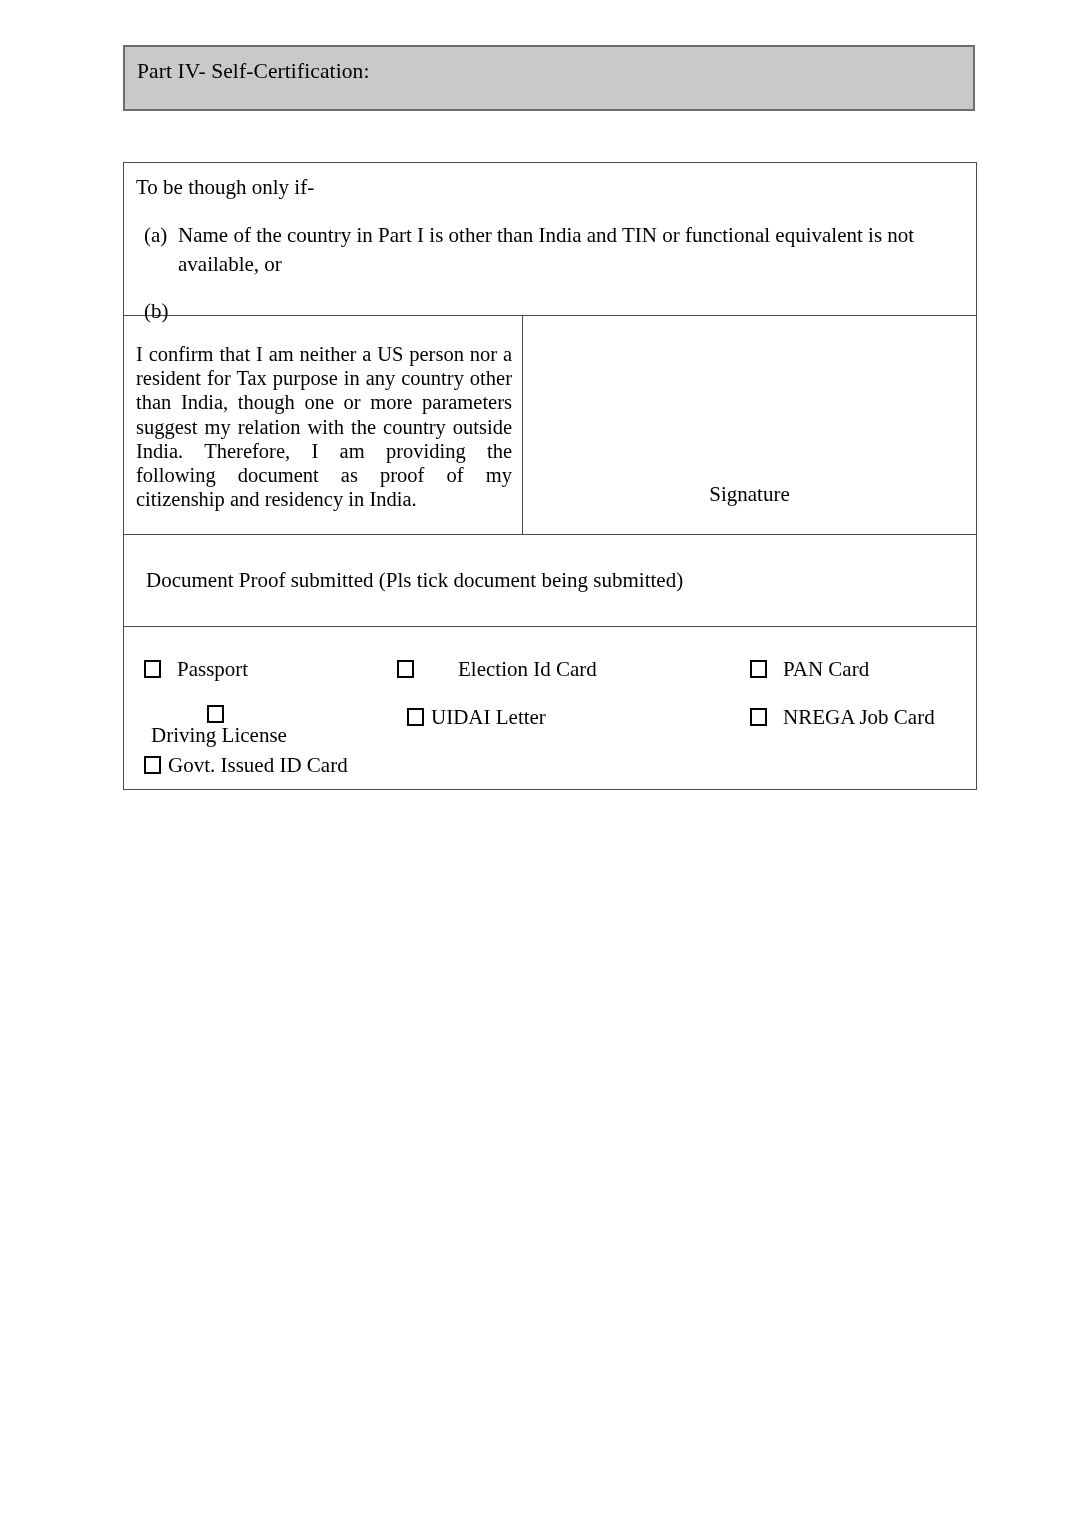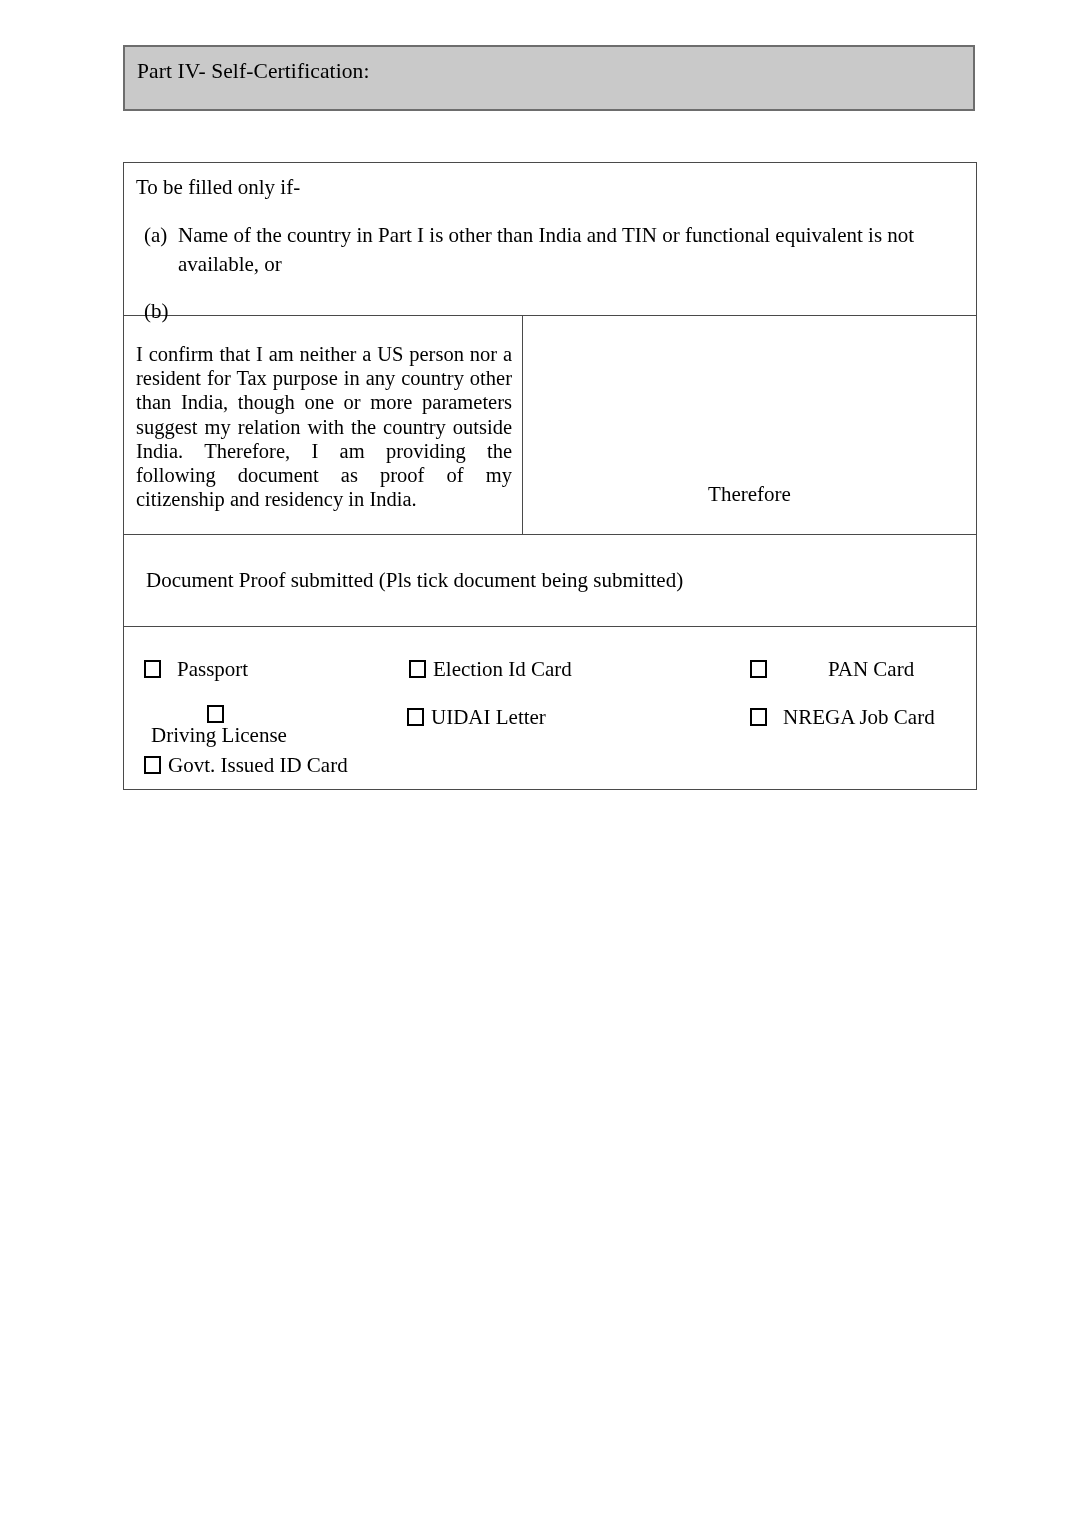--- a/index.html
+++ b/index.html
@@ -167,58 +167,58 @@
 
 <div class="page">
 
   <div class="part-banner">
     <div class="part-banner-text">Part IV- Self-Certification:</div>
   </div>
 
   <div class="form-table">
 
     <div class="row-conditions">
-      <p class="cond-lead">To be filled only if-</p>
+      <p class="cond-lead">To be though only if-</p>
 
       <div class="cond-item">
         <span class="cond-marker">(a)</span>
         <span>Name of the country in Part I is other than India and TIN or functional equivalent is not available, or</span>
       </div>
 
       <div class="cond-item">
         <span class="cond-marker">(b)</span>
       </div>
     </div>
 
     <div class="row-declaration">
       <div class="cell-declaration">
         <p class="declaration-text">I confirm that I am neither a US person nor a resident for Tax purpose in any country other than India, though one or more parameters suggest my relation with the country outside India. Therefore, I am providing the following document as proof of my citizenship and residency in India.</p>
       </div>
       <div class="cell-signature">
-        <div class="signature-label">Therefore</div>
+        <div class="signature-label">Signature</div>
       </div>
     </div>
 
     <div class="row-proof-heading">
       <p class="proof-heading-text">Document Proof submitted (Pls tick document being submitted)</p>
     </div>
 
     <div class="row-checkboxes">
 
       <div class="cb-item" style="left:20px; top:30px;">
         <span class="cb-box"></span>
         <span class="cb-label wide-gap">Passport</span>
       </div>
 
-      <div class="cb-item" style="left:285px; top:30px;">
+      <div class="cb-item" style="left:273px; top:30px;gap:37px;">
         <span class="cb-box"></span>
         <span class="cb-label">Election Id Card</span>
       </div>
 
-      <div class="cb-item" style="left:626px; top:30px;gap:45px;">
+      <div class="cb-item" style="left:626px; top:30px;">
         <span class="cb-box"></span>
         <span class="cb-label wide-gap">PAN Card</span>
       </div>
 
       <div class="cb-item" style="left:20px; top:78px;flex-direction:column;">
         <span class="cb-box"></span>
         <span class="cb-label">Driving License</span>
       </div>
 
       <div class="cb-item" style="left:283px; top:78px;">

